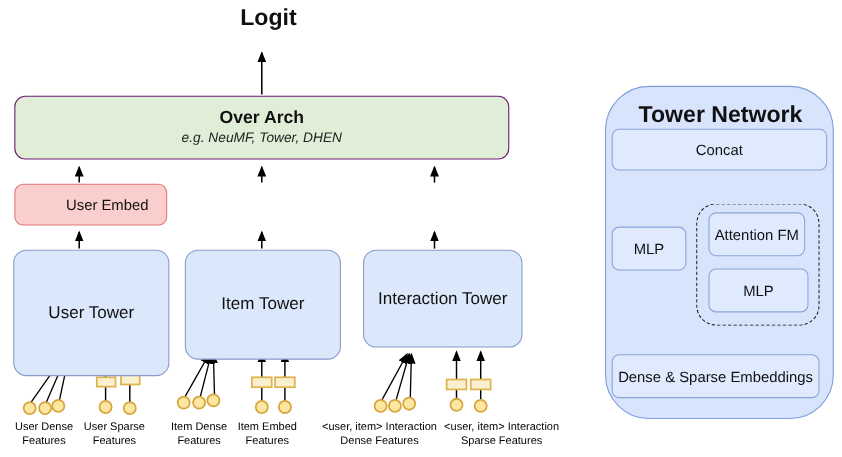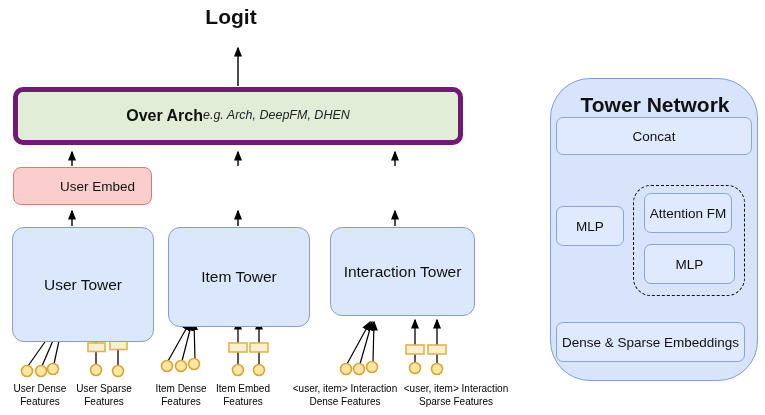--- a/index.html
+++ b/index.html
@@ -5,22 +5,22 @@
   html,body{margin:0;padding:0;background:#ffffff;}
   #stage{
     position:relative;width:765px;height:415px;background:#ffffff;
     font-family:"Liberation Sans",sans-serif;color:#111;overflow:hidden;
   }
   .box{
     position:absolute;display:flex;align-items:center;justify-content:center;
     box-sizing:border-box;text-align:center;
   }
   .overarch{
-    background:#e0eed7;border:5px solid #701a75;border-radius:10px;
-    flex-direction:row;line-height:1.25;
+    background:#e0eed7;border:1px solid #701a75;border-radius:10px;
+    flex-direction:column;line-height:1.25;
   }
   .overarch .t1{font-weight:bold;font-size:16px;}
   .overarch .t2{font-style:italic;font-size:12.5px;color:#222;}
   .embed{
     background:#f9cecd;border:1.4px solid #dd7a73;border-radius:8px;font-size:13.5px;
   }
   .tower{
     background:#dbe7fa;border:1.4px solid #8a9cc9;border-radius:12px;font-size:15.5px;
   }
   .feat-label{
@@ -126,25 +126,25 @@
     <g stroke="#000" stroke-width="1.4">
       <line x1="590" y1="204" x2="610" y2="161" marker-end="url(#ah)"></line>
       <line x1="690" y1="184" x2="655" y2="160" marker-end="url(#ah)"></line>
       <line x1="651" y1="321" x2="595" y2="251" marker-end="url(#ah)"></line>
       <line x1="651" y1="321" x2="685" y2="301" marker-end="url(#ah)"></line>
     </g>
 
     <path d="M748,330 Q763,283 745,238" fill="none" stroke="#000" stroke-width="2" stroke-linecap="round" stroke-dasharray="0.1 5.5"></path>
   </svg>
 
-  <div class="logit" style="left:186px;top:5px;width:90px;">Logit</div>
+  <div class="logit" style="left:199px;top:5px;width:90px;">Logit</div>
 
   <div class="box overarch" style="left:13px;top:87px;width:450px;height:58px;">
     <div class="t1">Over Arch</div>
-    <div class="t2">e.g. Arch, DeepFM, DHEN</div>
+    <div class="t2">e.g. NeuMF, Tower, DHEN</div>
   </div>
 
   <div class="box embed" style="left:13px;top:167px;width:139px;height:38px;padding-left:30px;">
     <span>User Embed</span>
   </div>
 
   <div class="box tower" style="left:12px;top:227px;width:142px;height:115px;">
     <span>User Tower</span>
   </div>
   <div class="box tower" style="left:168px;top:227px;width:142px;height:100px;">

